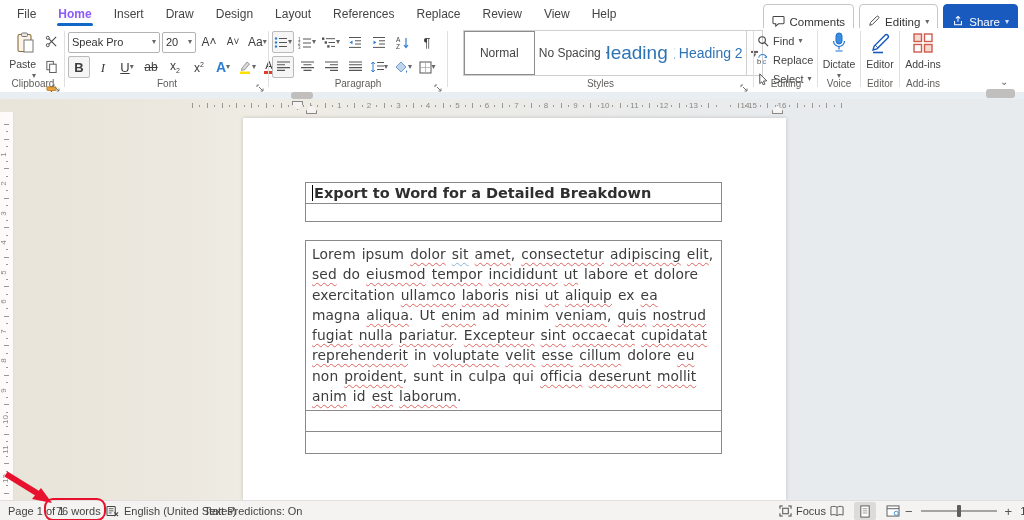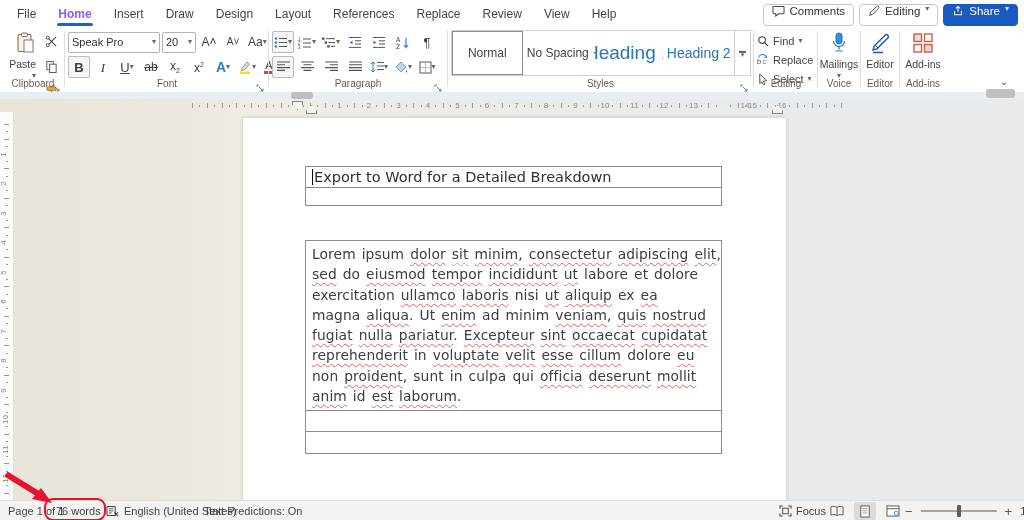--- a/index.html
+++ b/index.html
@@ -4,21 +4,21 @@
 <style>
   html,body{margin:0;padding:0;}
   .app{position:relative;width:1024px;height:520px;font-family:"Liberation Sans",sans-serif;background:#fff;overflow:hidden;color:#3b3b3b;}
   
   .menubar{position:absolute;left:0;top:0;width:1024px;height:28px;background:#fff;display:flex;align-items:center;}
   .menu-items{display:flex;align-items:center;gap:4px;padding-left:8px;}
   .menu-item{position:relative;font-size:12px;color:#444;padding:5px 9px;cursor:default;}
   .menu-item.m-active{font-weight:bold;color:#8b5cf6;}
   .menu-item.m-active::after{content:"";position:absolute;left:8px;right:8px;bottom:0px;height:3px;border-radius:2px;background:#1168c7;}
   .top-right{position:absolute;right:6px;top:4px;display:flex;gap:5px;align-items:center;}
-  .tbtn{display:flex;align-items:flex-start;gap:5px;height:20px;padding:0 8px;border:1px solid #c8c6c4;border-radius:4px;background:#fff;font-size:11.5px;color:#333;}
+  .tbtn{display:flex;align-items:center;gap:5px;height:20px;padding:7px 8px;border:1px solid #c8c6c4;border-radius:4px;background:#fff;font-size:11.5px;color:#333;}
   .tbtn svg{flex:0 0 auto;}
   .share-btn{background:#185abd;border-color:#185abd;color:#fff;}
   .chev{font-size:8px;color:#666;line-height:1;}
   .share-btn .chev{color:#cfe0f5;}
   
   .ribbon{position:absolute;left:0;top:28px;width:1024px;height:64px;background:#fff;border-bottom:1px solid #dcdad8;}
   .rgroup{position:absolute;top:0;height:62px;}
   .rg-label{position:absolute;bottom:1px;left:0;right:0;text-align:center;font-size:10px;color:#5f5d5b;}
   .rsep{position:absolute;top:3px;width:1px;height:56px;background:#e1dfdd;}
   .launcher{position:absolute;right:1px;bottom:2px;width:9px;height:9px;}
@@ -321,21 +321,21 @@
           </span>
       </div>
       <div class="rg-label">Paragraph</div>
       <span class="launcher"><svg width="9" height="9" viewBox="0 0 9 9">
             <path d="M1 3 V1 h2 M3 3 l4 4 M7 4.5 V7 H4.5" stroke="#777" stroke-width="1" fill="none"></path>
           </svg></span>
     </div>
     <div class="rsep" style="left:447px;"></div>
 
     <div class="rgroup" style="left:451px;width:299px;">
-      <div class="sg" style="left:0;width:298px;">
+      <div class="sg" style="left:12px;width:298px;">
           <div class="sg-item sel">
             <span class="t0">Normal</span>
           </div>
           <div class="sg-item">
             <span class="t0">No Spacing</span>
           </div>
           <div class="sg-item">
             <span class="t2">Heading 1</span>
           </div>
           <div class="sg-item">
@@ -384,21 +384,21 @@
     </div>
     <div class="rsep" style="left:817px;"></div>
 
     <div class="rgroup" style="left:819px;width:40px;">
       <div class="bigbtn" style="position:absolute;left:2px;top:0;width:36px;">
         <span><svg width="18" height="22" viewBox="0 0 18 22">
               <rect x="6" y="1" width="6" height="11" rx="3" fill="#3b8ede" stroke="#1d6fd4" stroke-width="1"></rect>
               <path d="M3.5 9 a5.5 5.5 0 0 0 11 0" fill="none" stroke="#1d6fd4" stroke-width="1.2"></path>
               <path d="M9 14.5 v3 M5.5 19 h7" stroke="#1d6fd4" stroke-width="1.2"></path>
             </svg></span>
-        <span>Mailings</span>
+        <span>Dictate</span>
         <span class="chev">▾</span>
       </div>
       <div class="rg-label">Voice</div>
     </div>
     <div class="rsep" style="left:860px;"></div>
 
     <div class="rgroup" style="left:862px;width:36px;">
       <div class="bigbtn" style="position:absolute;left:0px;top:0;width:36px;">
         <span><svg width="22" height="22" viewBox="0 0 22 22">
               <path d="M4 18 l1.2 -4 L16 3.2 a1.8 1.8 0 0 1 2.8 2.8 L8 16.8 z" fill="#fff" stroke="#185abd" stroke-width="1.4"></path>
@@ -576,31 +576,31 @@
         <div class="tick" style="top: 343.875px; left: 5.5px; height: 1px; width: 2px;"></div>
         <div class="tick" style="top: 351.25px; left: 4px; height: 1px; width: 5px;"></div>
         <div class="tick" style="top: 358.625px; left: 5.5px; height: 1px; width: 2px;"></div>
         <span class="vnum" style="top: 362px;">12</span>
         <div class="tick" style="top: 373.375px; left: 5.5px; height: 1px; width: 2px;"></div>
         <div class="tick" style="top: 380.75px; left: 4px; height: 1px; width: 5px;"></div>
       </div>
 
     <div class="page">
 
-      <div class="tbl" style="top:48px;">
+      <div class="tbl" style="top:64px;font-weight:bold;">
         <div class="trow doc-title" style="height:21px;">
             <span class="cursor"></span>
             <span>Export to Word for a Detailed Breakdown</span>
           </div>
         <div class="trow" style="height:17px;"></div>
       </div>
 
       <div class="tbl" style="top:122px;">
         <div class="trow bodycell">
-            <div class="bline"><span>Lorem ipsum </span><span class="sp-r">dolor</span><span> </span><span class="sp-b">sit</span><span> </span><span class="sp-r">minim</span><span>, </span><span class="sp-r">consectetur</span><span> </span><span class="sp-r">adipiscing</span><span> </span><span class="sp-r">elit</span><span>,</span></div>
+            <div class="bline"><span>Lorem ipsum </span><span class="sp-r">dolor</span><span> </span><span class="sp-b">sit</span><span> </span><span class="sp-r">amet</span><span>, </span><span class="sp-r">consectetur</span><span> </span><span class="sp-r">adipiscing</span><span> </span><span class="sp-r">elit</span><span>,</span></div>
             <div class="bline"><span class="sp-r">sed</span><span> do </span><span class="sp-r">eiusmod</span><span> </span><span class="sp-r">tempor</span><span> </span><span class="sp-r">incididunt</span><span> </span><span class="sp-r">ut</span><span> labore et dolore</span></div>
             <div class="bline"><span>exercitation </span><span class="sp-r">ullamco</span><span> </span><span class="sp-r">laboris</span><span> nisi </span><span class="sp-r">ut</span><span> </span><span class="sp-r">aliquip</span><span> ex </span><span class="sp-r">ea</span></div>
             <div class="bline"><span>magna </span><span class="sp-r">aliqua</span><span>. Ut </span><span class="sp-r">enim</span><span> ad minim </span><span class="sp-r">veniam</span><span>, </span><span class="sp-r">quis</span><span> </span><span class="sp-r">nostrud</span></div>
             <div class="bline"><span class="sp-r">fugiat</span><span> </span><span class="sp-r">nulla</span><span> </span><span class="sp-r">pariatur</span><span>. </span><span class="sp-r">Excepteur</span><span> </span><span class="sp-r">sint</span><span> </span><span class="sp-r">occaecat</span><span> </span><span class="sp-r">cupidatat</span></div>
             <div class="bline"><span class="sp-r">reprehenderit</span><span> in </span><span class="sp-r">voluptate</span><span> </span><span class="sp-r">velit</span><span> </span><span class="sp-r">esse</span><span> </span><span class="sp-r">cillum</span><span> dolore </span><span class="sp-r">eu</span></div>
             <div class="bline"><span>non </span><span class="sp-r">proident</span><span>, sunt in culpa qui </span><span class="sp-r">officia</span><span> </span><span class="sp-r">deserunt</span><span> </span><span class="sp-r">mollit</span></div>
             <div class="bline"><span class="sp-r">anim</span><span> id </span><span class="sp-r">est</span><span> </span><span class="sp-r">laborum</span><span>.</span></div>
           </div>
         <div class="trow" style="height:21px;"></div>
         <div class="trow" style="height:21px;"></div>

